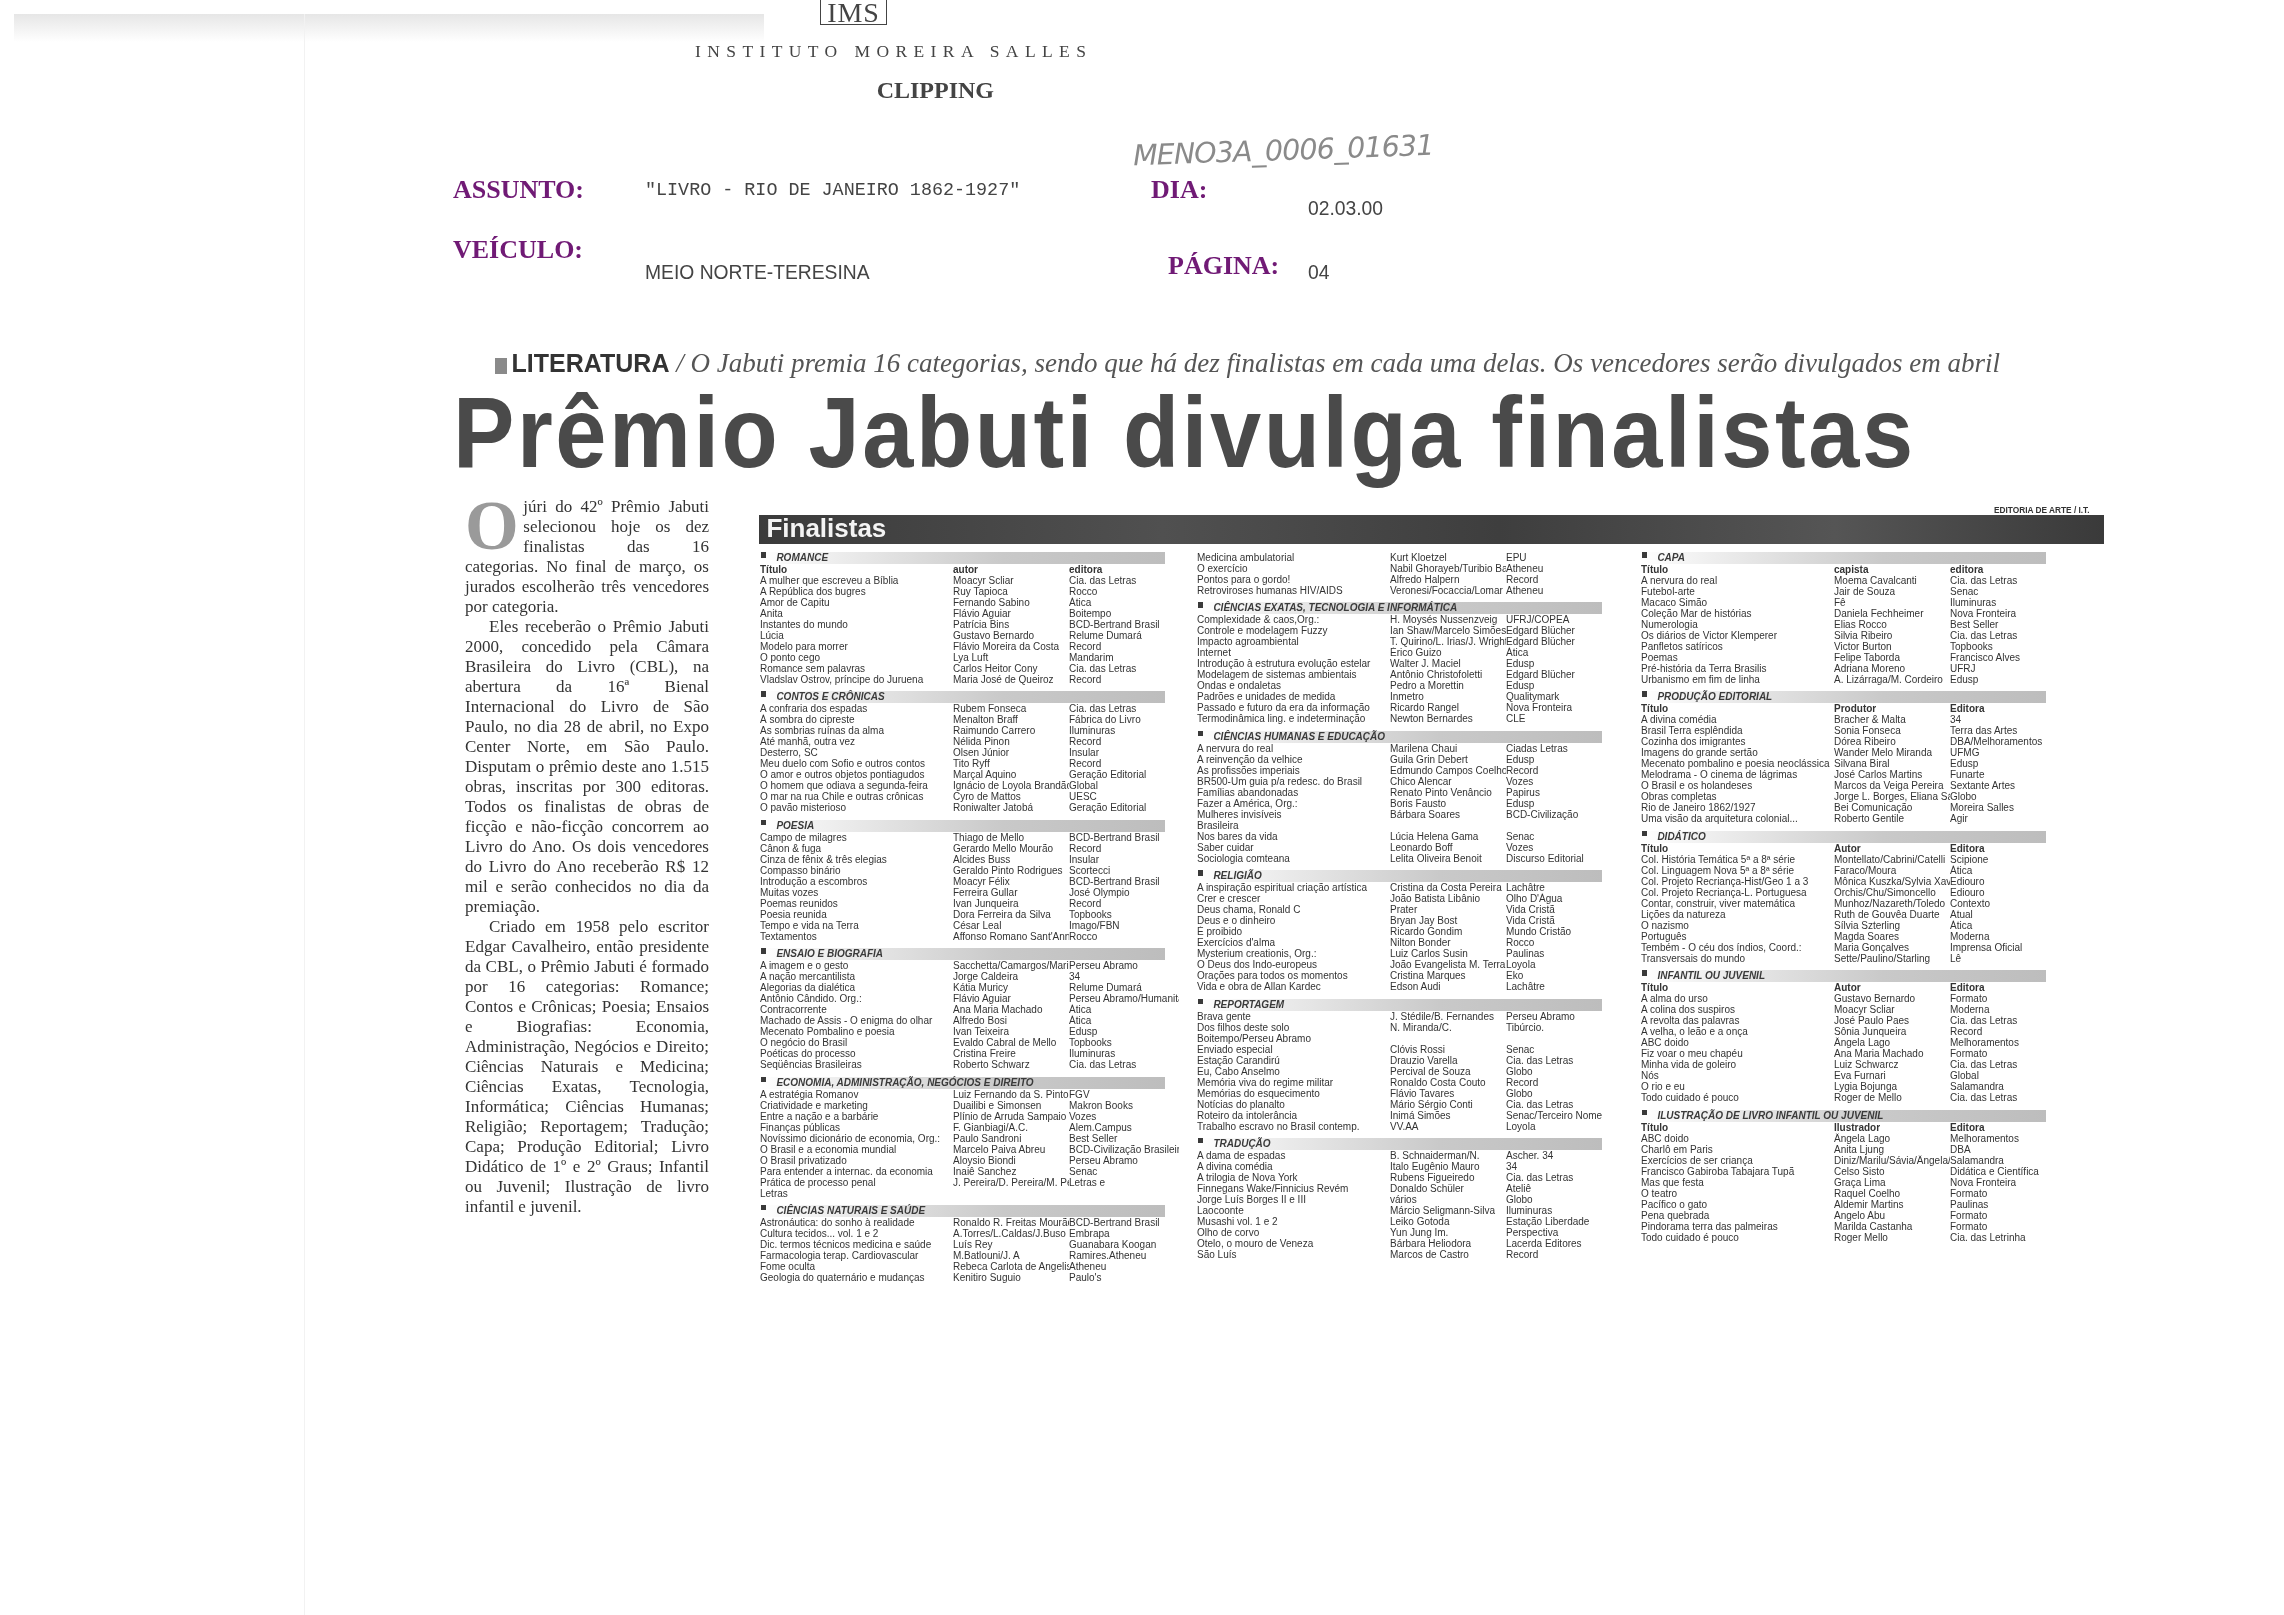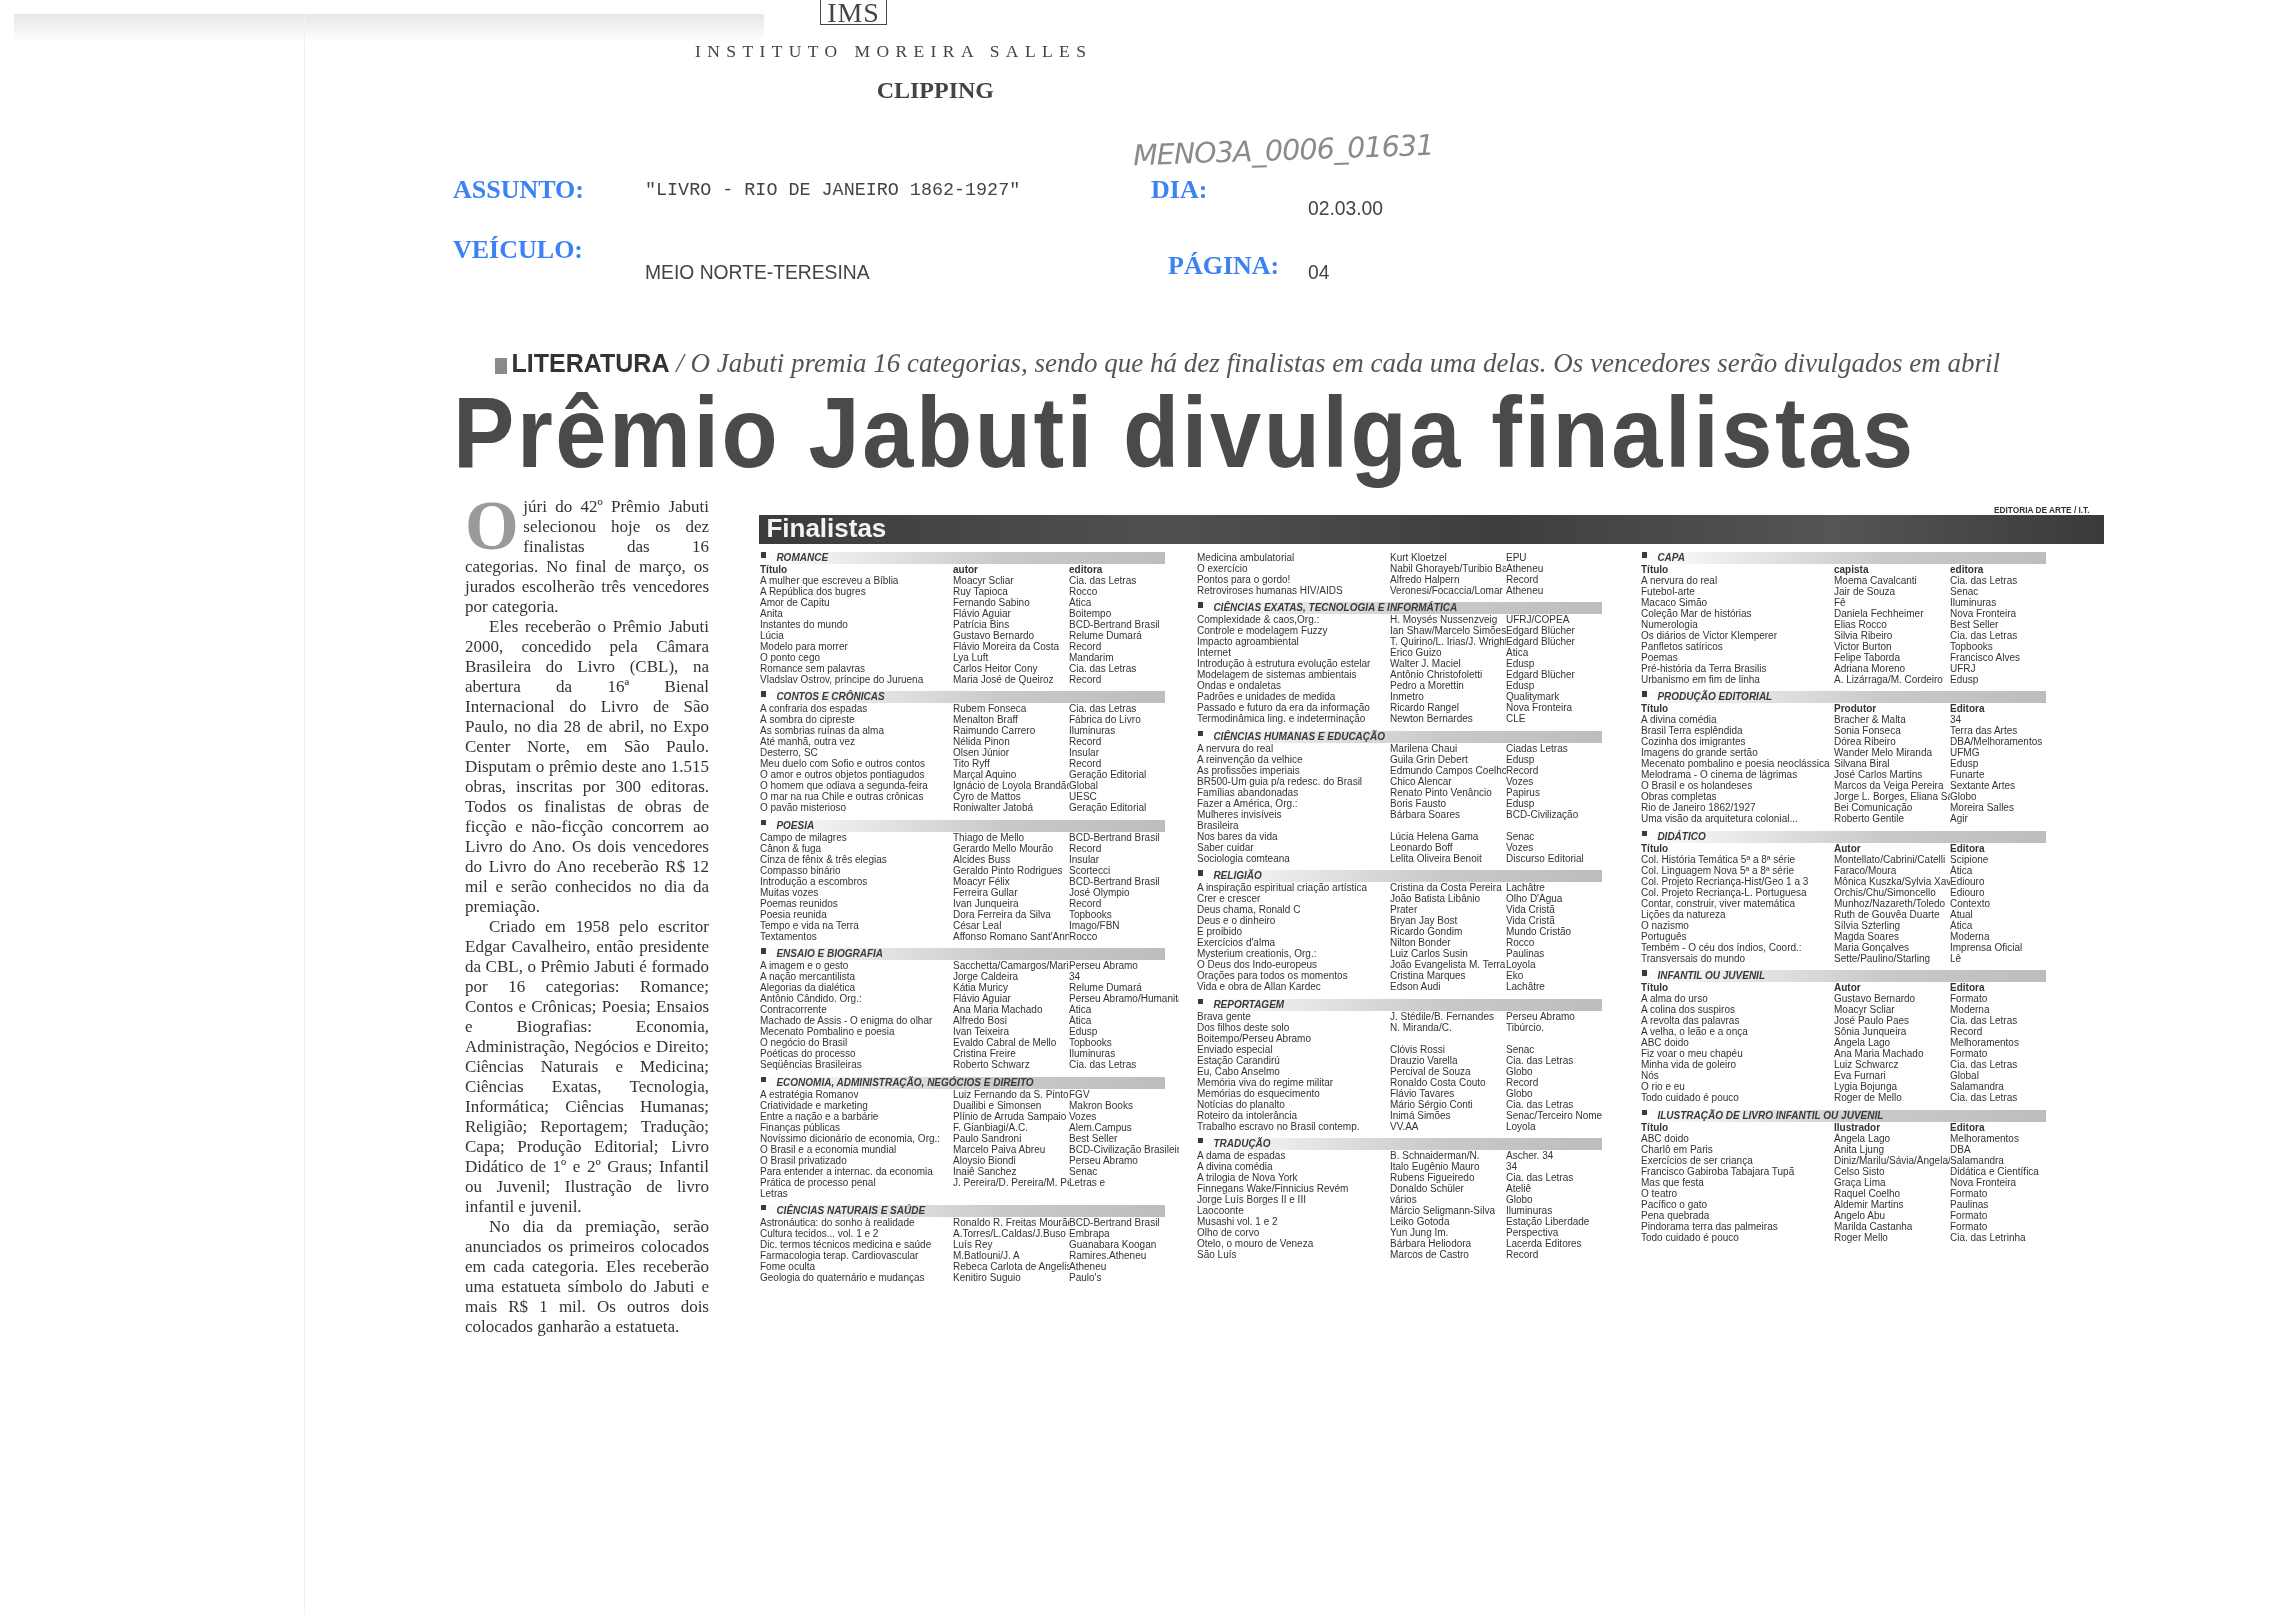--- a/index.html
+++ b/index.html
@@ -5,21 +5,21 @@
   html,body{margin:0;padding:0;background:#ffffff;}
   body{width:2284px;height:1616px;position:relative;overflow:hidden;color:#3a3a3a;font-family:"Liberation Serif",serif;}
   .abs{position:absolute;}
   .page-shadow{left:14px;top:14px;width:750px;height:28px;background:linear-gradient(#e6e6e6,#ffffff);}
   .fold-line{left:304px;top:14px;width:0.9px;height:1602px;background:#f2f2f2;}
   
   .logo-box{left:820px;top:0;width:65px;height:24px;border:1.4px solid #444;border-top:none;display:flex;align-items:flex-end;justify-content:center;font-family:"Liberation Serif",serif;font-size:28px;line-height:22px;color:#444;overflow:hidden;letter-spacing:0.9px;}
   .institute{left:695px;top:41px;width:414px;text-align:left;font-size:17.5px;letter-spacing:6.4px;color:#444;}
   .clipping{left:810px;top:77px;width:184px;text-align:right;font-size:24px;font-weight:bold;color:#444;}
   .handwritten{left:1133px;top:134px;font-family:"DejaVu Sans",sans-serif;font-size:28.5px;color:#8a8a8a;font-style:italic;letter-spacing:-0.9px;transform:rotate(-2deg);}
-  .meta-label{font-size:26px;font-weight:bold;color:#3b82f6;}
+  .meta-label{font-size:26px;font-weight:bold;color:#701a75;}
   .meta-value{font-family:"Liberation Sans",sans-serif;font-size:19.3px;color:#444;}
   .assunto-value{font-family:"Liberation Mono",monospace;font-size:18.4px;}
   
   .kicker{left:495px;top:348px;font-family:"Liberation Serif",serif;font-style:italic;font-size:27px;color:#555;white-space:nowrap;}
   .kicker .kicker-label{font-family:"Liberation Sans",sans-serif;font-weight:bold;font-style:normal;color:#333;font-size:25px;}
   .kicker .kicker-square{display:inline-block;width:12px;height:16.6px;background:#8a8a8a;margin-right:4.6px;vertical-align:middle;}
   .headline{left:453px;top:375px;font-family:"Liberation Sans",sans-serif;font-weight:bold;font-size:100px;letter-spacing:2.8px;color:#4a4a4a;white-space:nowrap;transform:scaleX(0.92);transform-origin:left;}
   .body-col{left:465px;top:497px;width:244px;font-family:"Liberation Serif",serif;font-size:17px;line-height:20px;text-align:justify;color:#333;hyphens:auto;}
   .body-col p{margin:0;text-indent:24px;}
   .body-col p.first{text-indent:0;}
@@ -64,21 +64,20 @@
 
 <div class="abs kicker">
   <span class="kicker-square"></span><span class="kicker-label">LITERATURA</span><span> / </span><span>O Jabuti premia 16 categorias, sendo que há dez finalistas em cada uma delas. Os vencedores serão divulgados em abril</span>
 </div>
 <div class="abs headline">Prêmio Jabuti divulga finalistas</div>
 
 <div class="abs body-col">
   <p class="first"><span class="dropcap">O</span><span> júri do 42º Prêmio Jabuti selecionou hoje os dez finalistas das 16 categorias. No final de março, os jurados escolherão três vencedores por categoria.</span></p>
   <p>Eles receberão o Prêmio Jabuti 2000, concedido pela Câmara Brasileira do Livro (CBL), na abertura da 16ª Bienal Internacional do Livro de São Paulo, no dia 28 de abril, no Expo Center Norte, em São Paulo. Disputam o prêmio deste ano 1.515 obras, inscritas por 300 editoras. Todos os finalistas de obras de ficção e não-ficção concorrem ao Livro do Ano. Os dois vencedores do Livro do Ano receberão R$ 12 mil e serão conhecidos no dia da premiação.</p>
   <p>Criado em 1958 pelo escritor Edgar Cavalheiro, então presidente da CBL, o Prêmio Jabuti é formado por 16 categorias: Romance; Contos e Crônicas; Poesia; Ensaios e Biografias: Economia, Administração, Negócios e Direito; Ciências Naturais e Medicina; Ciências Exatas, Tecnologia, Informática; Ciências Humanas; Religião; Reportagem; Tradução; Capa; Produção Editorial; Livro Didático de 1º e 2º Graus; Infantil ou Juvenil; Ilustração de livro infantil e juvenil.</p>
-  <p>No dia da premiação, serão anunciados os primeiros colocados em cada categoria. Eles receberão uma estatueta símbolo do Jabuti e mais R$ 1 mil. Os outros dois colocados ganharão a estatueta.</p>
 </div>
 
 <div class="abs credit">EDITORIA DE ARTE / I.T.</div>
 <div class="abs banner">
   <span class="banner-title">Finalistas</span>
 </div>
 
 <div class="tcol" id="col0" style="left:760px;top:552px;">
     <div class="cat">
       <div class="cat-header">

